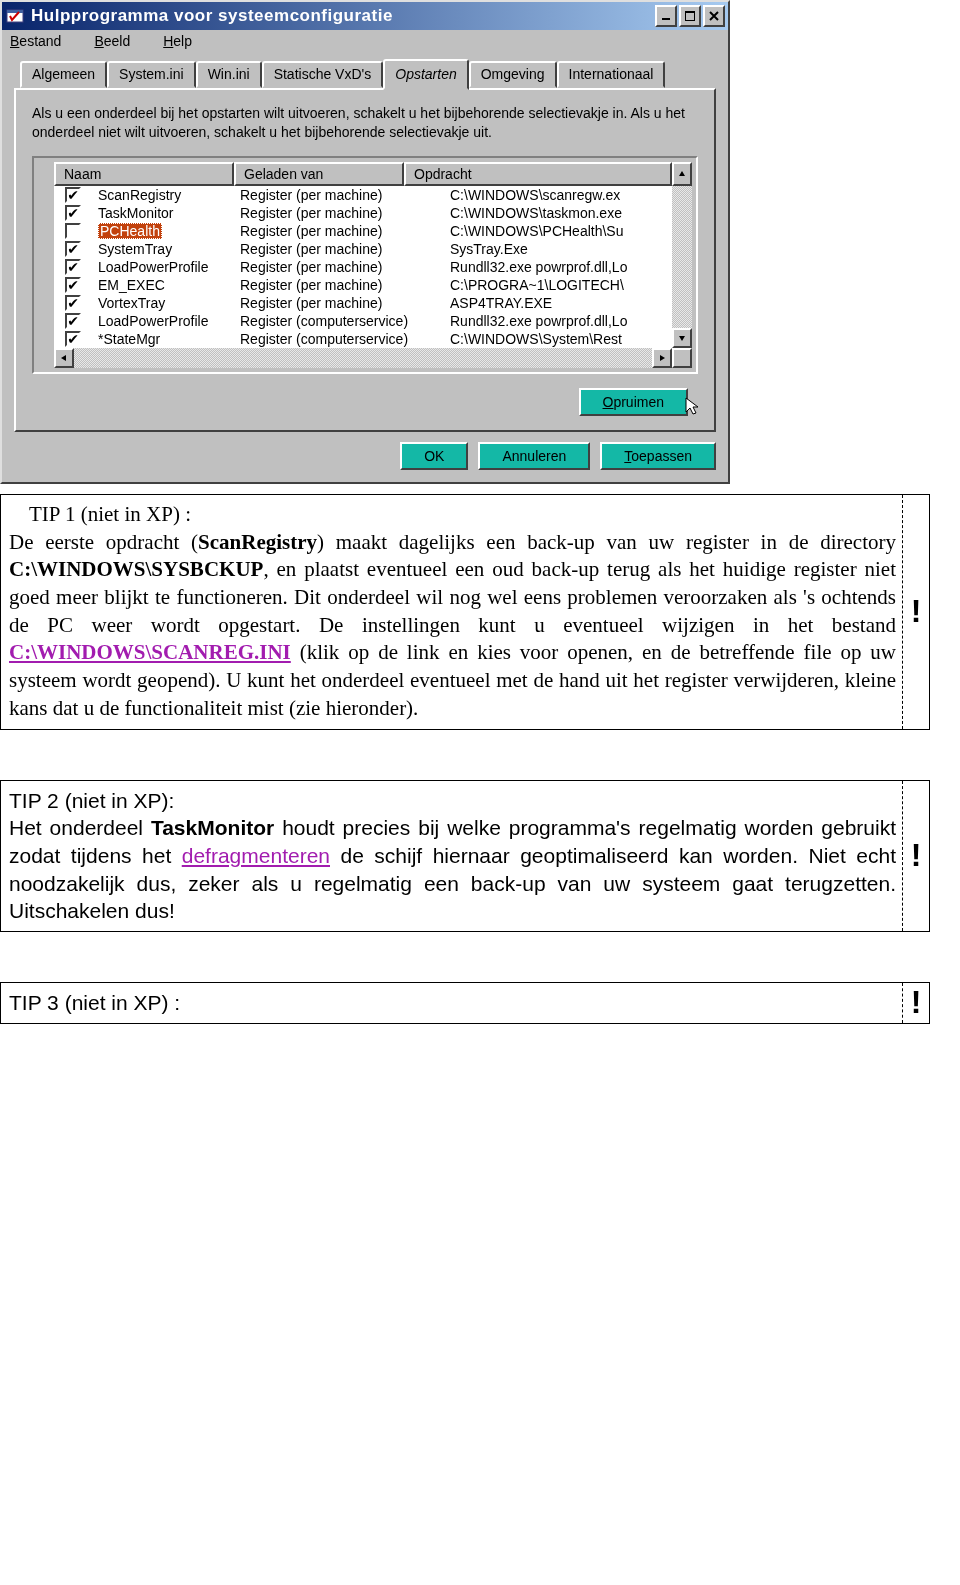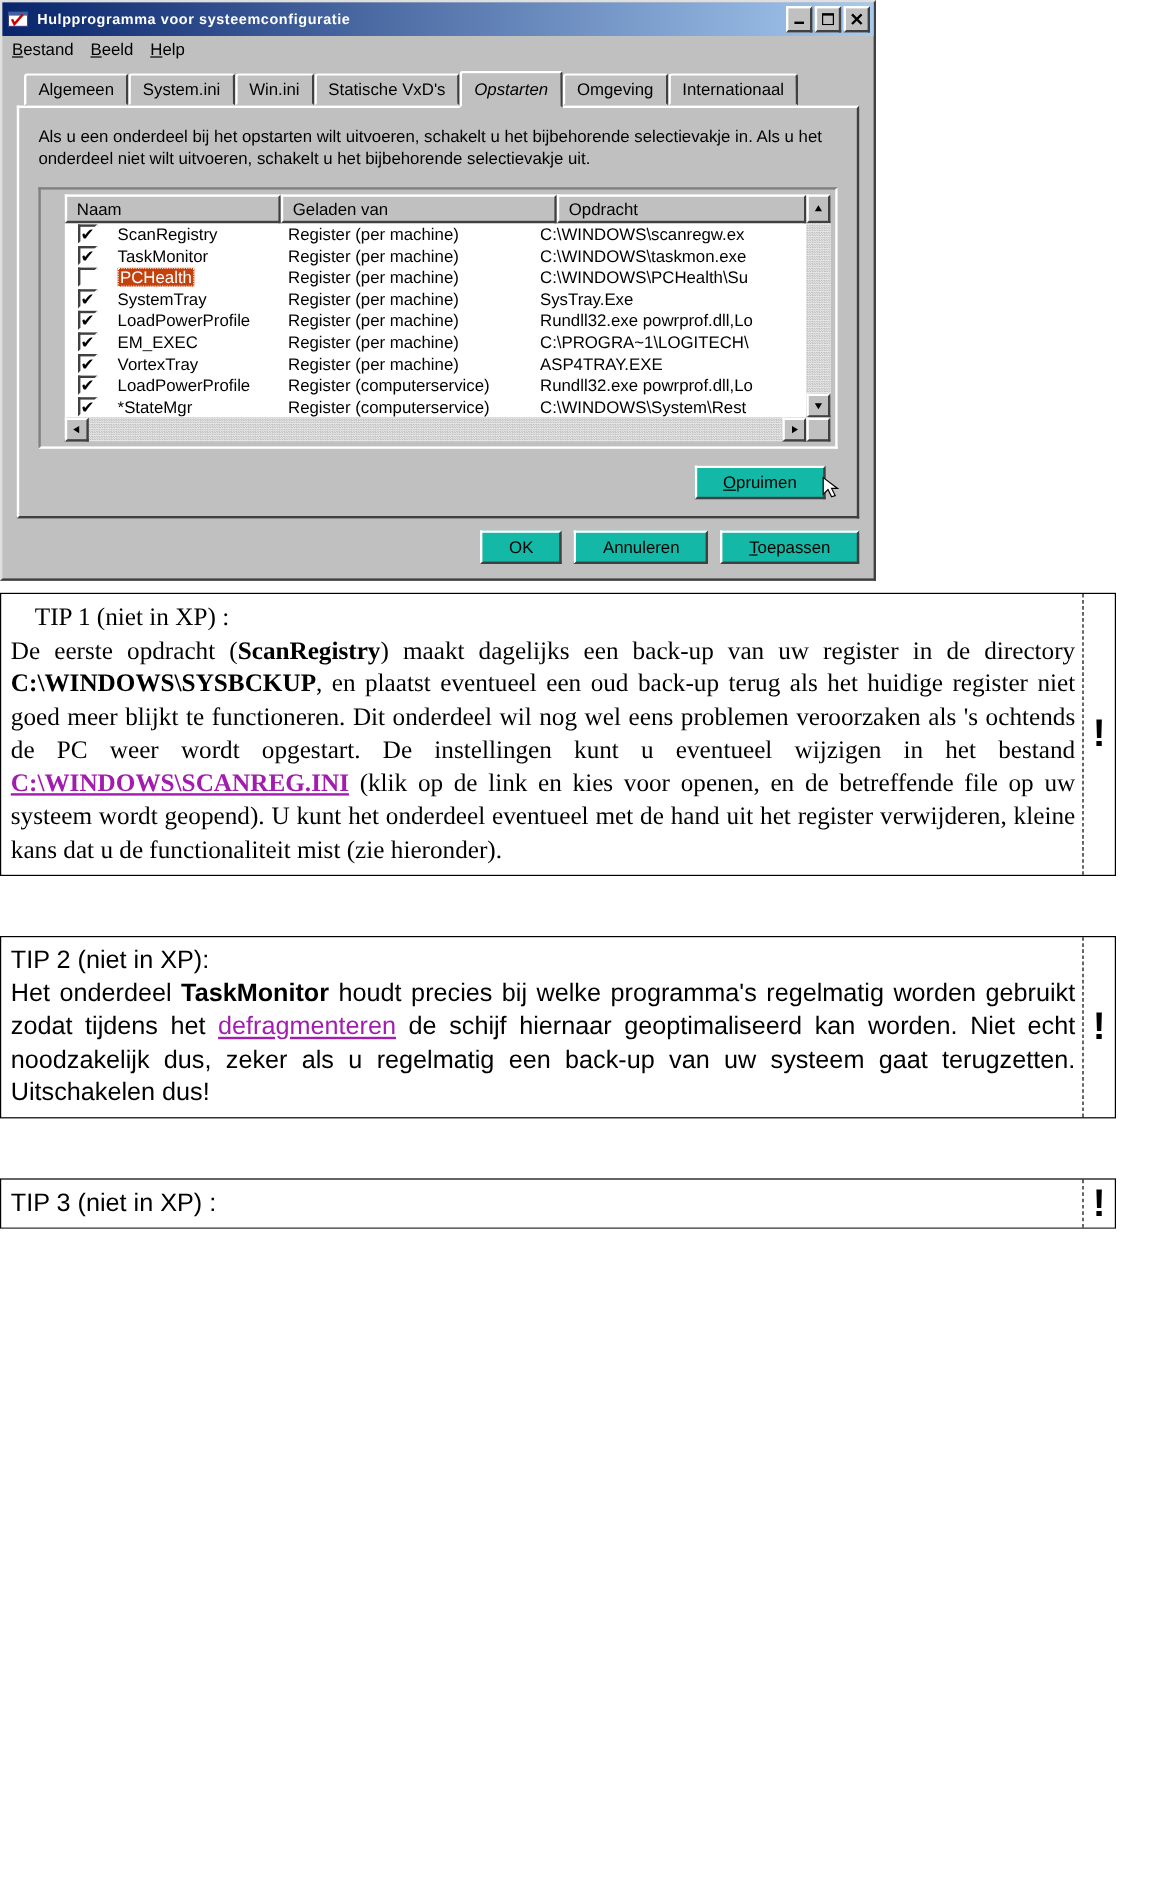--- a/index.html
+++ b/index.html
@@ -29,36 +29,36 @@
     color: #fff;
   }
   .titlebar .icon {
     width: 20px; height: 20px;
     margin-right: 6px;
     display: inline-flex; align-items: center; justify-content: center;
   }
   .titlebar .title {
     font-weight: bold;
     flex: 1;
-    font-size: 12px;
+    font-size: 17px;
     letter-spacing: 0.5px;
   }
   .titlebar .winbtns { display: flex; gap: 2px; }
   .winbtn {
     width: 22px; height: 22px;
     background: #c0c0c0;
     border: 2px solid;
     border-color: #fff #404040 #404040 #fff;
     display: inline-flex; align-items: center; justify-content: center;
     font-family: Arial; font-size: 12px; font-weight: bold;
     color: #000;
   }
   .menubar {
     display: flex;
-    gap: 14px;
+    gap: 33px;
     padding: 3px 8px 4px 8px;
     font-size: 14px;
   }
   .menubar .menuitem { }
   .menubar .menuitem u { text-decoration: underline; }
   .dlgbody { padding: 8px 12px 10px 12px; }
   .tabrow { display: flex; padding-left: 6px; }
   .tab {
     background: #c0c0c0;
     border: 2px solid;
@@ -95,21 +95,21 @@
     display: flex;
     background: #c0c0c0;
   }
   .listhead .col {
     border: 2px solid;
     border-color: #fff #404040 #404040 #fff;
     padding: 2px 8px;
     font-size: 14px;
   }
   .col-name { width: 180px; }
-  .col-loaded { width: 230px; }
+  .col-loaded { width: 170px; }
   .col-cmd { flex: 1; }
   .col-scroll { width: 20px; padding: 0 !important; display:flex; align-items:center; justify-content:center;}
   .listbody {
     background: #fff;
     border: 0;
     display: flex;
   }
   .listrows { flex: 1; }
   .listrow {
     display: flex;

